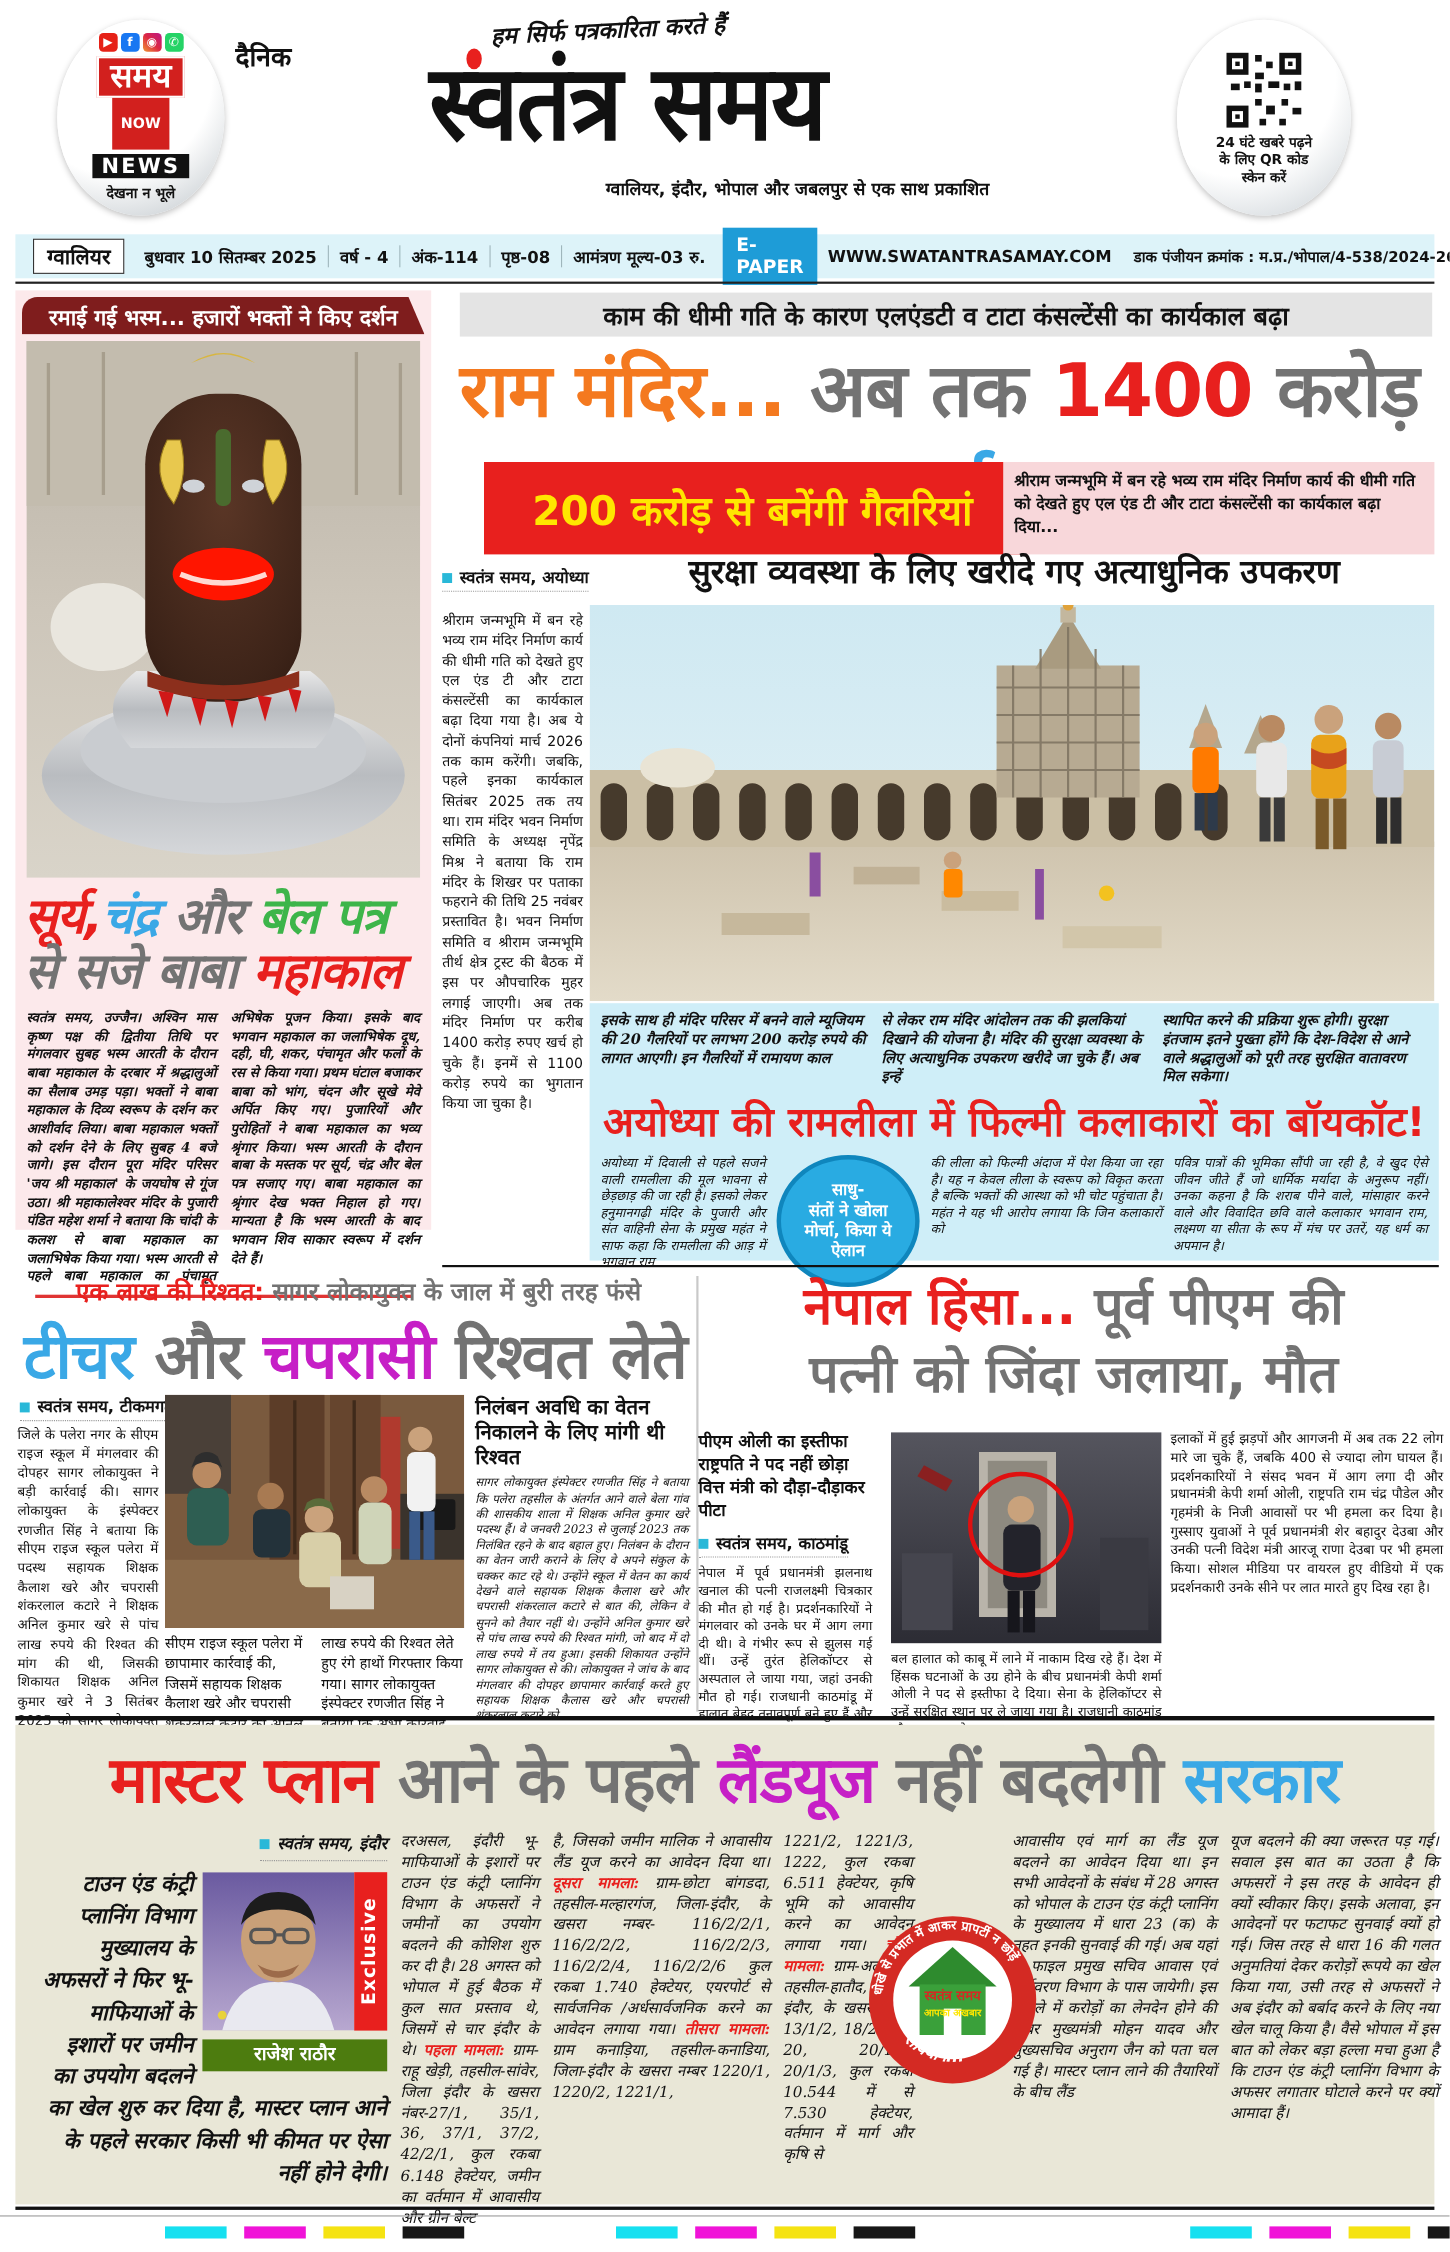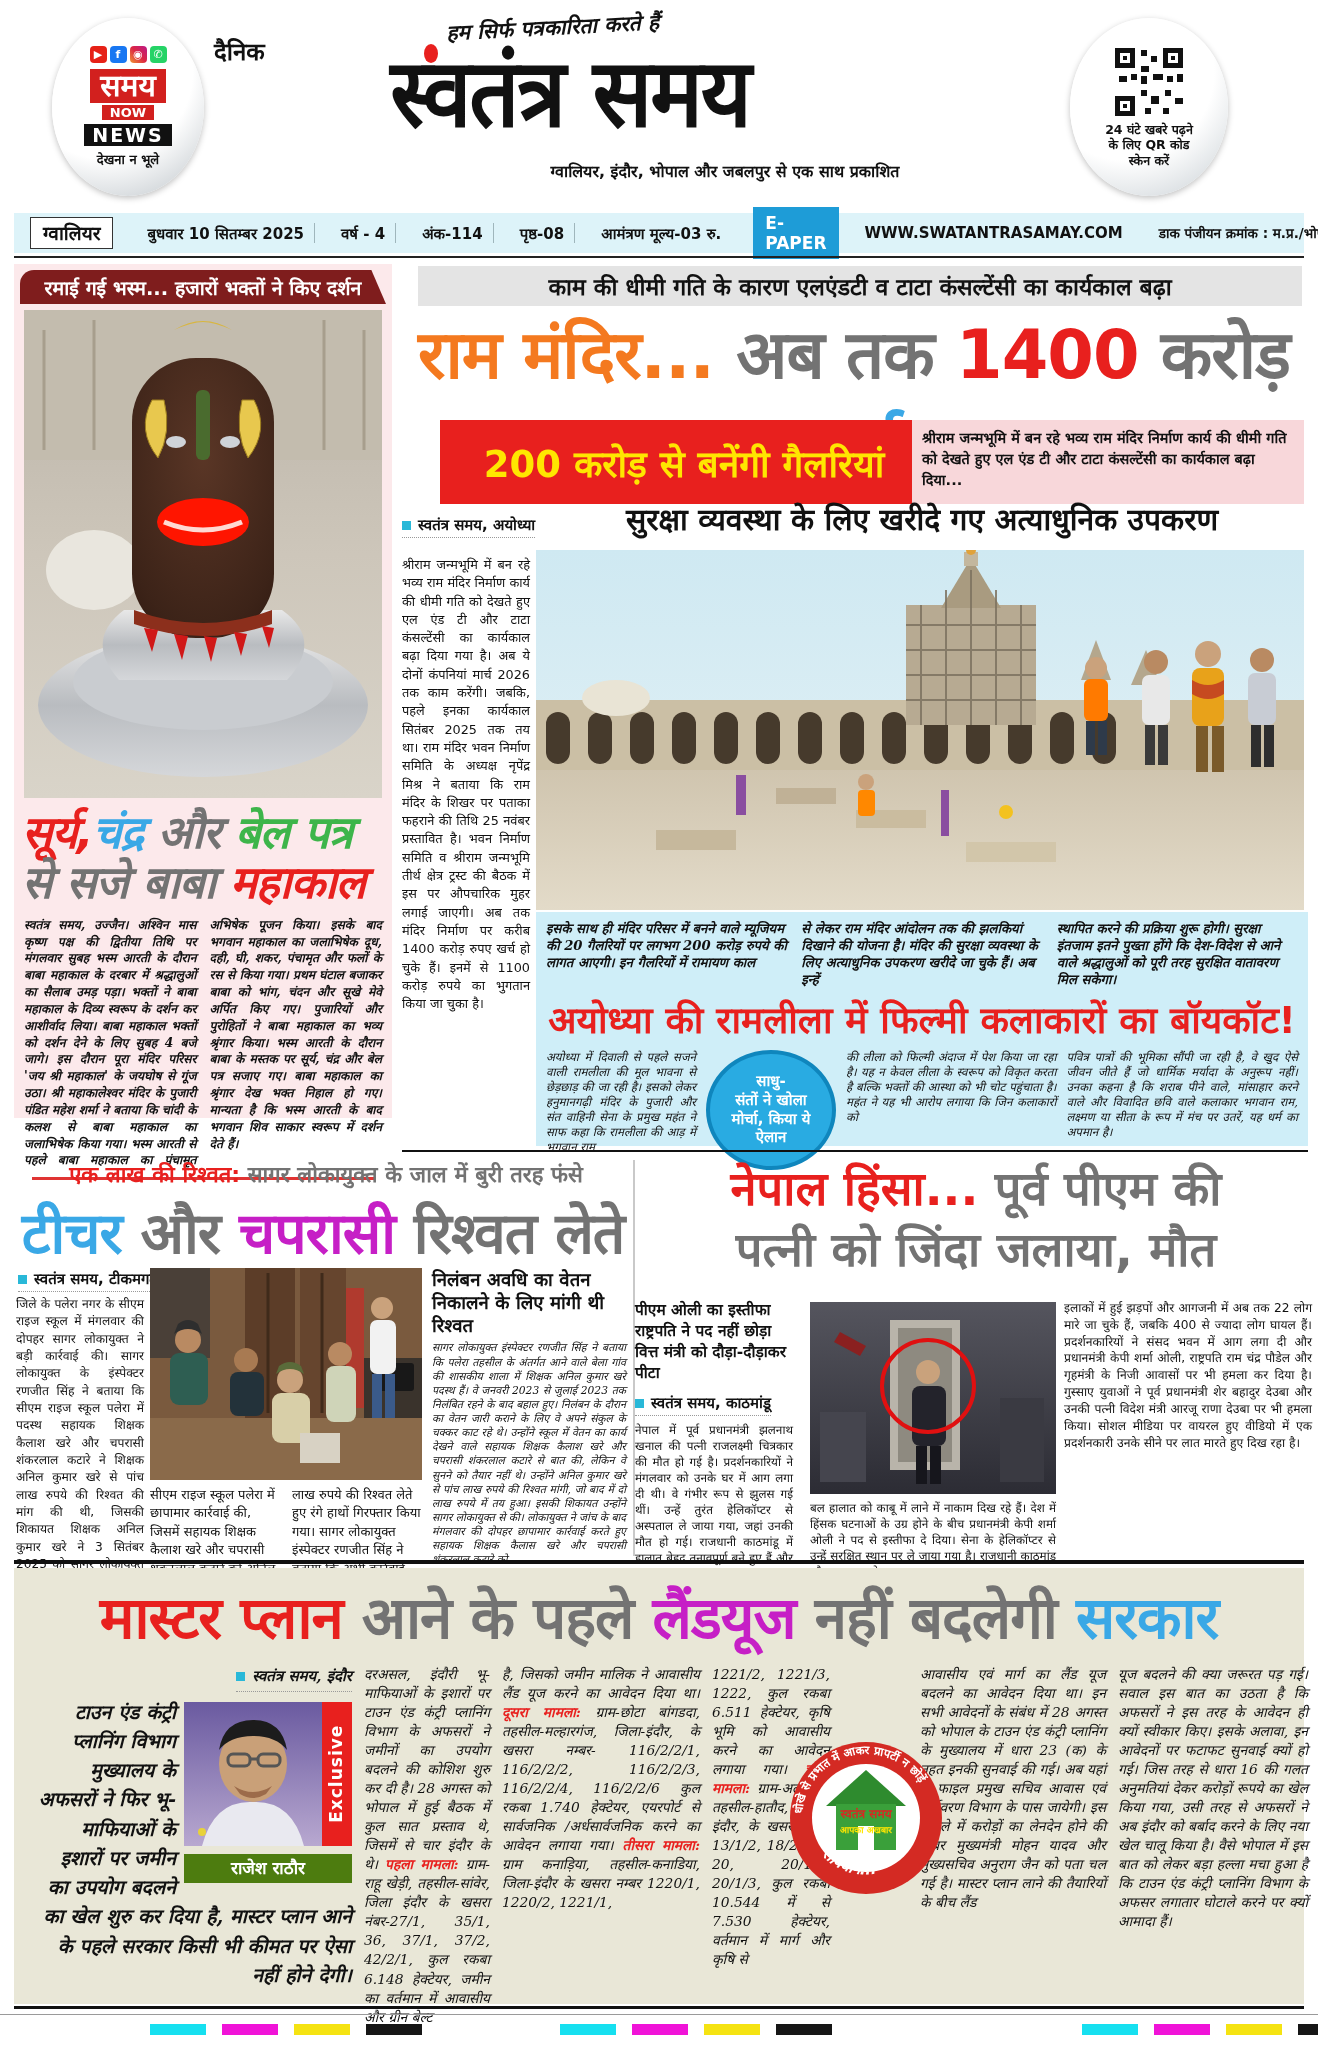--- a/index.html
+++ b/index.html
@@ -8,37 +8,37 @@
   .abs{position:absolute;}
   
   .logo-oval{left:52px;top:18px;width:152px;height:178px;border-radius:50%;
     background:radial-gradient(circle at 35% 30%,#ffffff 55%,#d9dde0 80%,#b9bfc4 100%);
     box-shadow:0 2px 6px rgba(0,0,0,.25);display:flex;flex-direction:column;align-items:center;justify-content:center;gap:2px;}
   .social-row{display:flex;gap:3px;margin-bottom:2px;}
   .social{width:17px;height:17px;border-radius:4px;color:#fff;font-size:11px;font-weight:bold;
     display:flex;align-items:center;justify-content:center;}
   .yt{background:#e62117;} .fb{background:#1877f2;} .ig{background:linear-gradient(45deg,#f09433,#dc2743,#bc1888);} .wa{background:#25d366;}
   .logo-samay{background:#d2201e;color:#fff;font-weight:900;font-size:30px;padding:0 10px;line-height:1.15;border:2px solid #fff;}
-  .logo-now{background:#d2201e;color:#fff;font-weight:900;font-size:13px;padding:0 8px;margin-top:-2px;}
+  .logo-now{background:#d2201e;color:#fff;font-weight:900;font-size:13px;padding:16px 8px;margin-top:-2px;}
   .logo-news{background:#111;color:#fff;font-weight:900;font-size:19px;letter-spacing:2px;padding:0 8px;margin-top:2px;}
   .logo-tag{font-size:13px;font-weight:bold;margin-top:2px;}
   .daily{left:214px;top:34px;font-size:24px;font-weight:900;}
   .red-dot{left:424px;top:44px;width:14px;height:19px;border-radius:50%;background:#e8201e;}
   .tagline{left:446px;top:10px;width:320px;font-size:21px;font-weight:bold;font-style:italic;
     font-family:"DejaVu Serif",serif;transform:rotate(-3deg);}
   .mast-title{left:205px;top:42px;width:730px;text-align:center;font-size:88px;font-weight:900;
     line-height:1.08;letter-spacing:-2px;transform:scaleY(1.08);transform-origin:top;}
   .mast-sub{left:510px;top:160px;width:430px;text-align:center;font-size:16px;font-weight:bold;}
   .qr-oval{left:1070px;top:18px;width:158px;height:178px;border-radius:50%;
     background:radial-gradient(circle at 35% 30%,#ffffff 55%,#dfe3e6 80%,#bfc5ca 100%);
     box-shadow:0 2px 6px rgba(0,0,0,.25);display:flex;flex-direction:column;align-items:center;justify-content:center;}
   .qr-caption{font-size:12.5px;font-weight:bold;text-align:center;line-height:1.25;white-space:pre-line;margin-top:4px;}
   
   .dateline{left:14px;top:213px;width:1290px;height:40px;background:var(--dateline_bg);
-    display:flex;align-items:center;font-size:15px;font-weight:bold;gap:16px;}
+    display:flex;align-items:center;font-size:15px;font-weight:bold;gap:0;}
   .dl-item{padding:0 10px;border-right:1px solid #9fb6bc;white-space:nowrap;}
   .dl-edition{background:#fff;border:1.5px solid #333;padding:2px 12px;margin:0 8px 0 16px;font-size:19px;font-weight:900;}
   .dl-epaper{background:var(--epaper_blue);color:#fff;padding:6px 12px;font-size:17px;font-weight:900;margin-left:6px;border-right:none;}
   .dl-site{border-right:none;font-size:15px;}
   .dl-postal{margin-left:auto;margin-right:14px;font-size:13.5px;border-right:none;}
   .rule-top{left:14px;top:256px;width:1290px;height:2px;background:#222;}
   
   .leftcol{left:14px;top:264px;width:378px;height:854px;background:var(--pink_bg);}
   .banner{margin:6px;height:34px;background:#7f1d1d;color:#fff;font-size:19.5px;font-weight:900;
     display:flex;align-items:center;justify-content:center;

